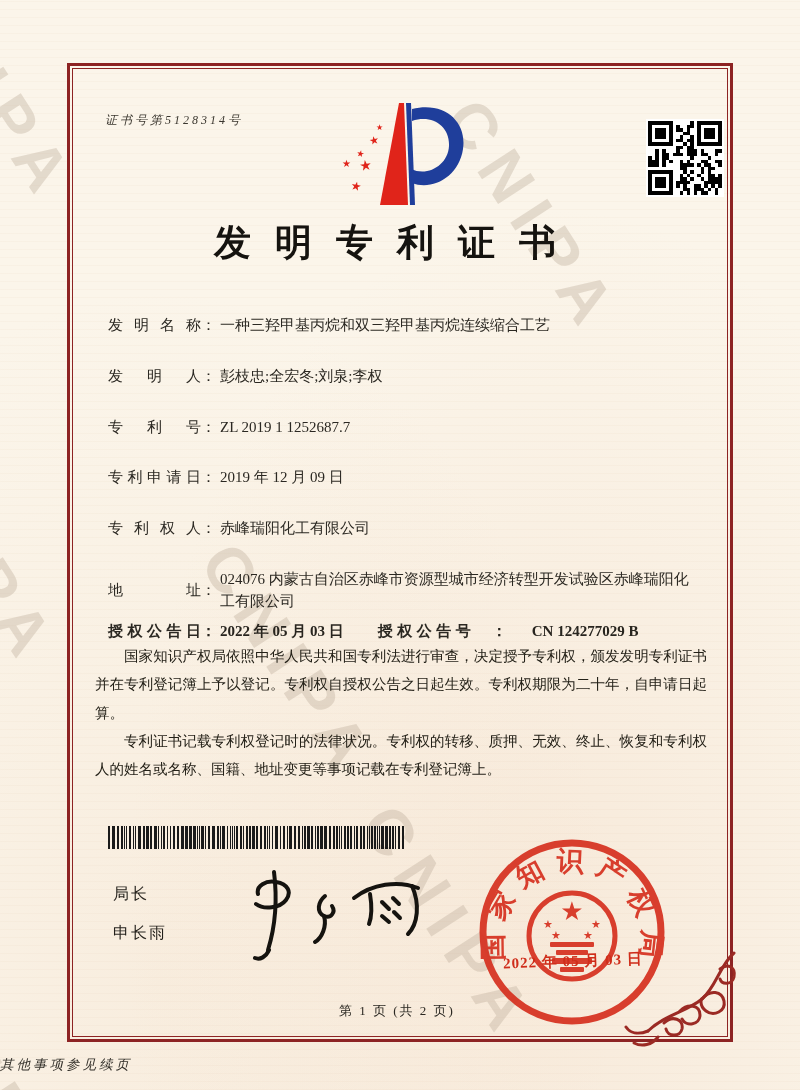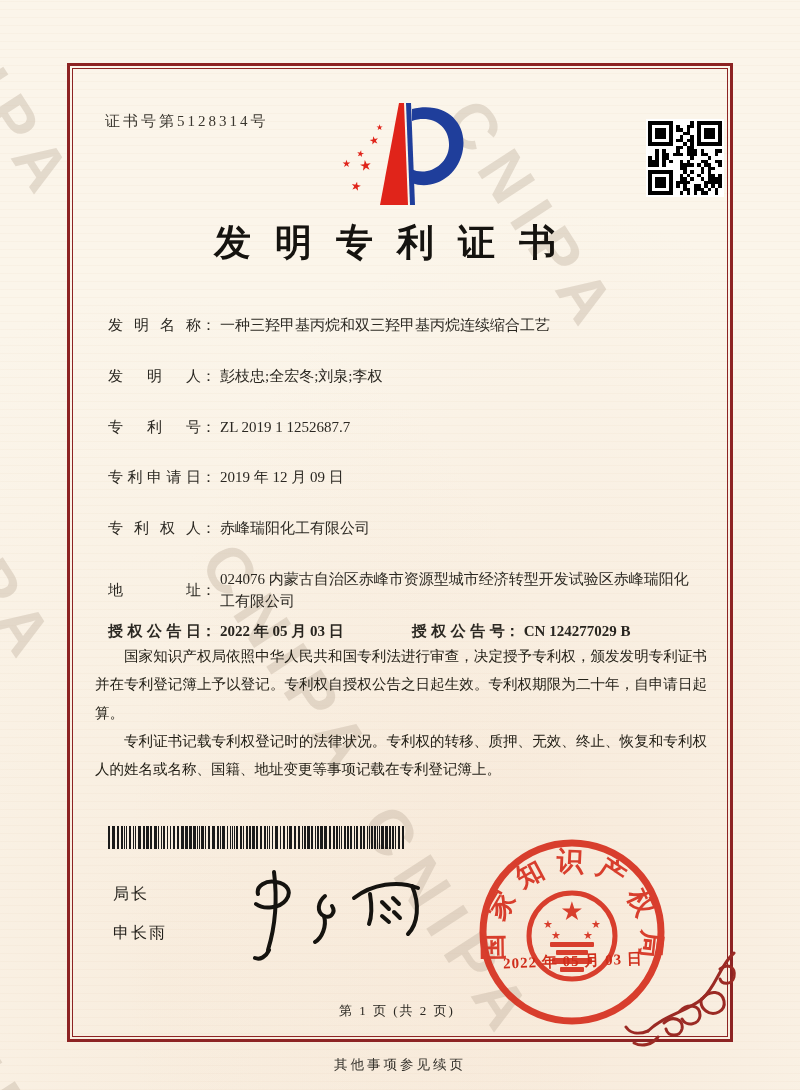--- a/index.html
+++ b/index.html
@@ -29,41 +29,41 @@
     border:3px solid #8d2323;z-index:2;
   }
   .frame .inner{
     position:absolute;left:2px;top:2px;right:2px;bottom:2px;
     border:1px solid #8d2323;
   }
   .corner-flourish{position:absolute;right:-14px;bottom:-16px;z-index:3;}
   
   .cert-no{
     position:absolute;left:105px;top:112px;z-index:4;
-    font-size:15px;letter-spacing:3px;color:#3a362e;
+    font-size:12px;letter-spacing:3px;color:#3a362e;font-style:italic;
   }
   .logo{position:absolute;left:326px;top:99px;z-index:4;}
   .qr{position:absolute;left:646px;top:119px;width:74px;height:74px;background:#fff;padding:2px;z-index:4;}
   .title{
     position:absolute;left:67px;top:218px;width:660px;z-index:4;
     text-align:center;font-size:37px;font-weight:bold;
     letter-spacing:24px;box-sizing:border-box;color:#15130f;
   }
   
   .fields{position:absolute;left:108px;top:315px;width:584px;z-index:4;font-size:15px;}
   .frow{display:flex;align-items:center;margin-bottom:29px;line-height:1.45;font-family:Liberation Serif, serif;}
   .flabel{
     width:93px;flex:0 0 93px;text-align:justify;text-align-last:justify;
     color:#2b2822;
   }
   .fcolon{flex:0 0 auto;margin-right:4px;}
   .fvalue{flex:1 1 auto;max-width:470px;color:#2b2822;}
   .grant-row{display:flex;margin-top:-4px;}
   .grant-col{display:flex;align-items:center;font-weight:bold;}
-  .grant-col.second{margin-left:68px;}
+  .grant-col.second{margin-left:34px;gap:21px;}
   
   .body-text{
     position:absolute;left:95px;top:642px;width:612px;z-index:4;
     font-size:14.5px;line-height:1.95;text-align:justify;color:#242118;
   }
   .body-text p{margin:0;text-indent:2em;}
   
   .barcode{position:absolute;left:108px;top:826px;width:300px;height:23px;z-index:4;}
   
   .signer{position:absolute;left:113px;top:884px;z-index:4;font-size:16px;color:#221f1a;}
@@ -76,21 +76,21 @@
     text-align:center;font-size:15px;font-weight:bold;color:#cf2d1a;
     letter-spacing:1px;transform:rotate(-2deg);
   }
   
   .page-num{
     position:absolute;left:67px;top:1002px;width:660px;z-index:4;
     text-align:center;font-size:13px;letter-spacing:2px;color:#2b2822;
   }
   .cont-note{
     position:absolute;left:0;top:1056px;width:800px;z-index:4;
-    text-align:center;font-size:13.5px;letter-spacing:3px;color:#33302a;
+    font-size:13.5px;letter-spacing:3px;color:#33302a;font-style:italic;
   }
 </style>
 </head>
 <body>
 
 <div class="page">
 
   <div class="wm" style="left:-52px;top:-46px;">CNIPA</div>
   <div class="wm" style="left:492px;top:86px;">CNIPA</div>
   <div class="wm" style="left:-70px;top:418px;">CNIPA</div>

